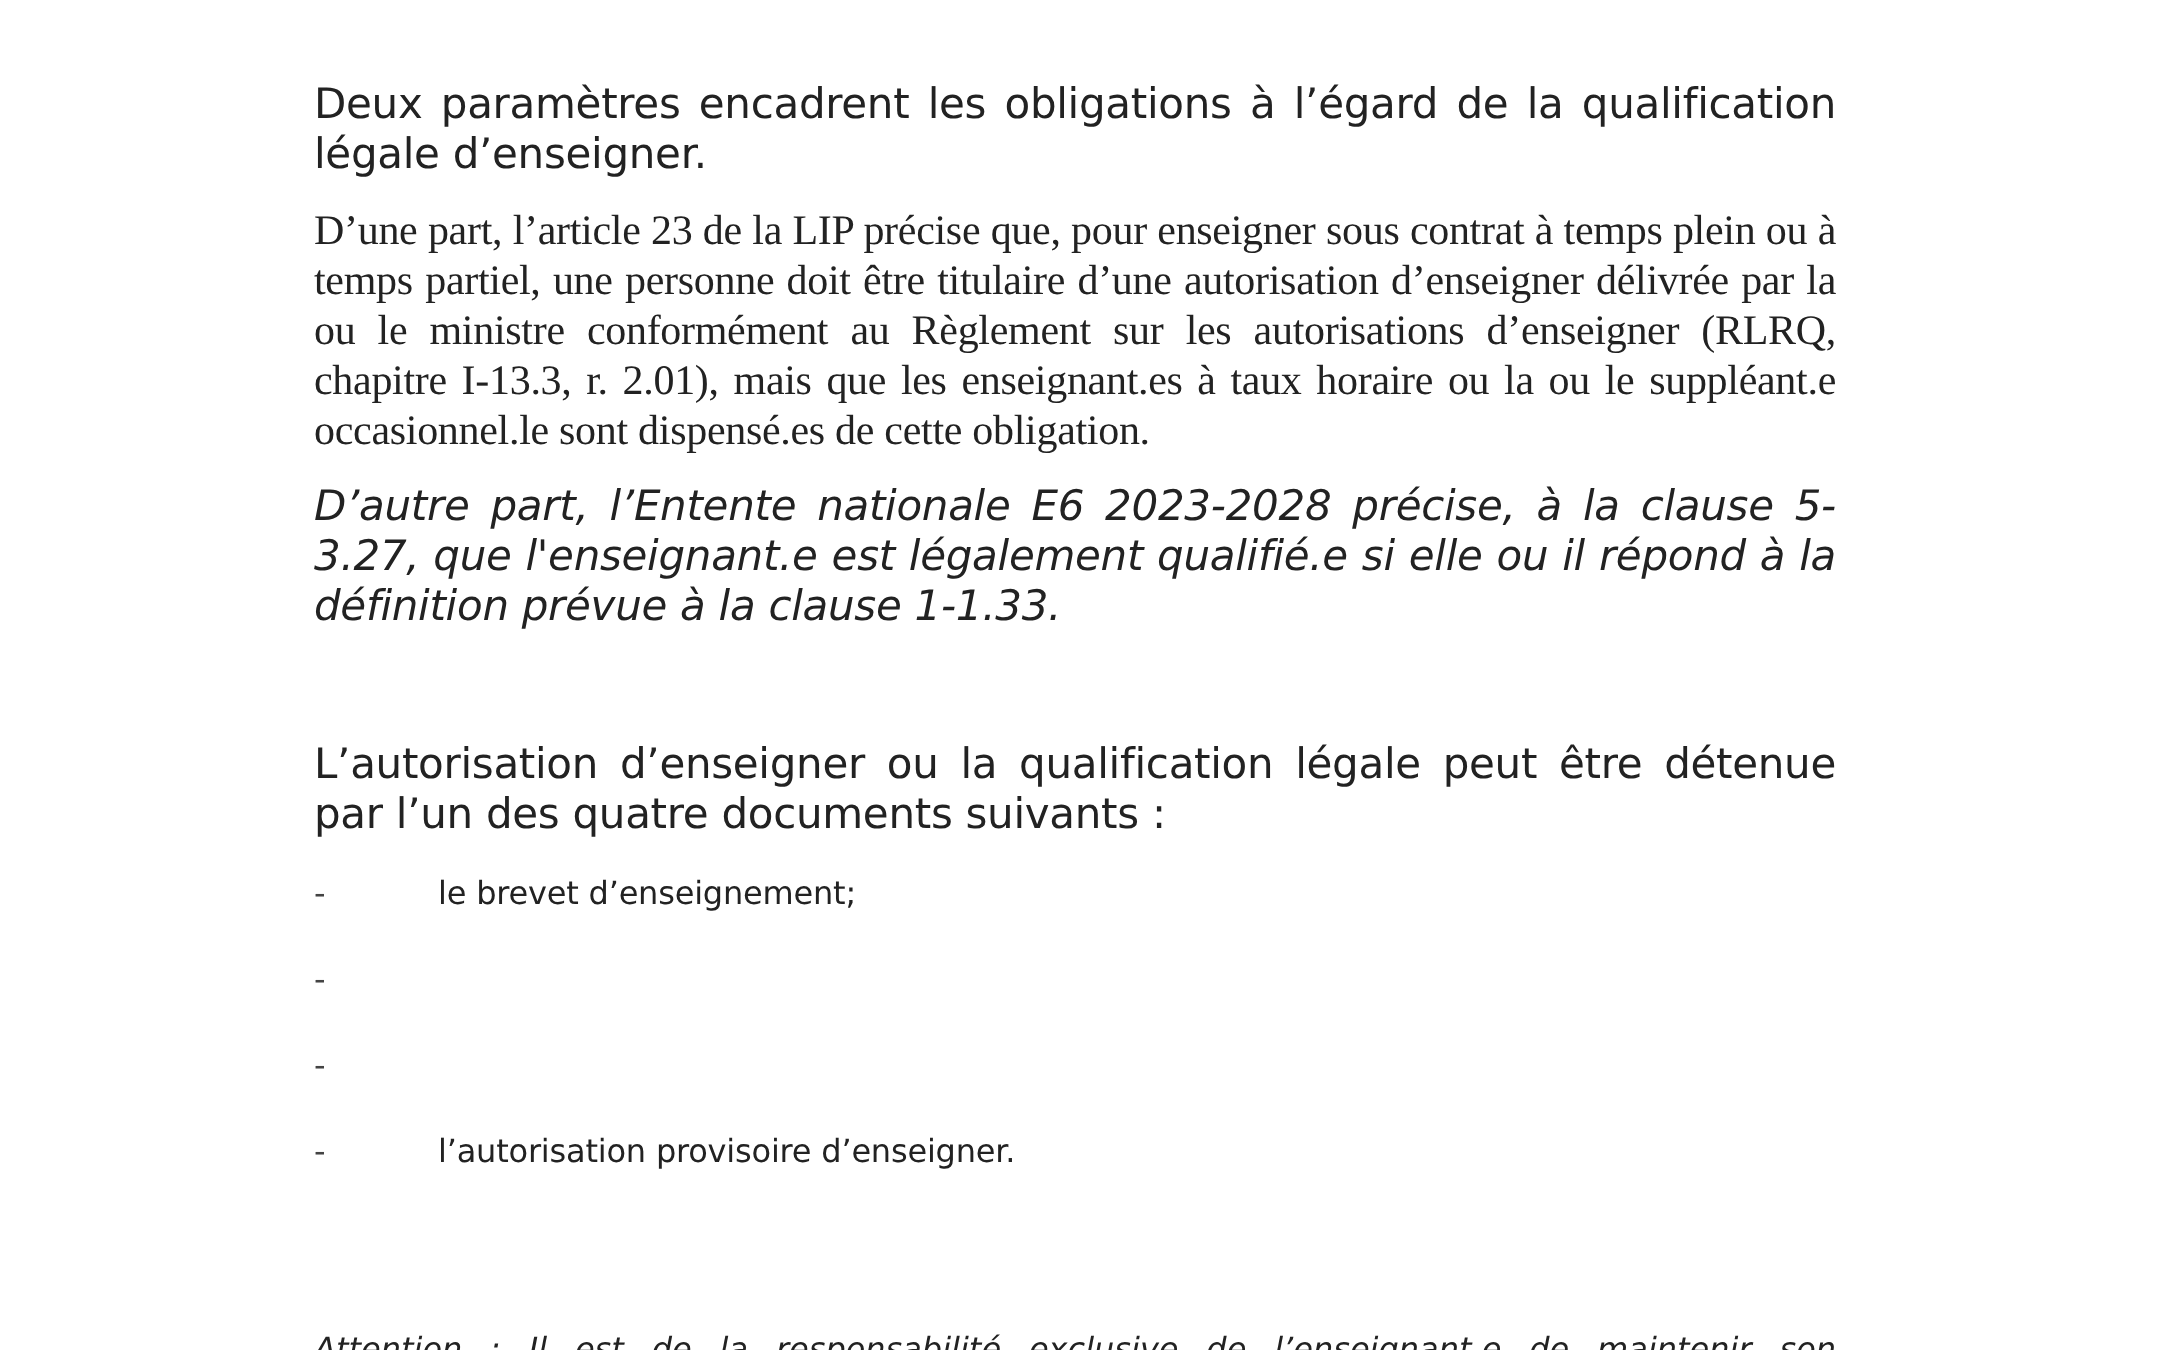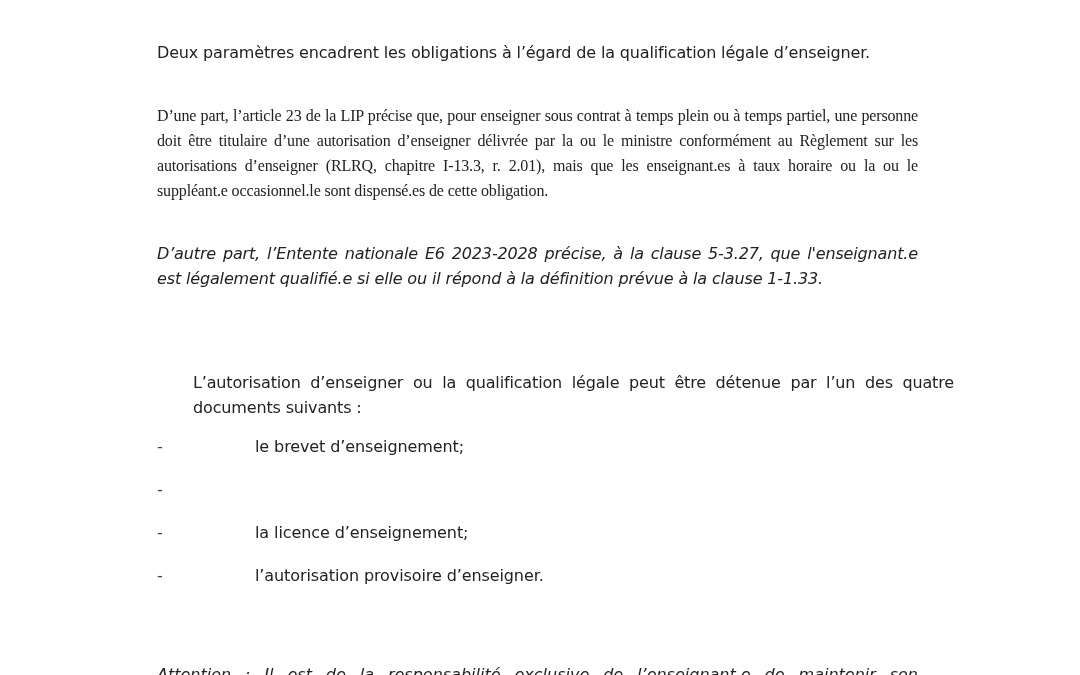--- a/index.html
+++ b/index.html
@@ -15,52 +15,52 @@
       font-family: "DejaVu Sans", sans-serif;
       color: #222222;
     }
     .page {
       position: absolute;
       left: 157px;
       top: 38px;
       width: 761px;
     }
     .para {
-      font-size: 16px;
+      font-size: 21px;
       line-height: 25px;
       text-align: justify;
       margin: 0;
       letter-spacing: -0.15px;
       word-spacing: 0px;
     }
     .p1 { position: absolute; top: 2px; left: 0; width: 761px; }
     .p2 { position: absolute; top: 65px; left: 0; width: 761px; font-family: Liberation Serif, serif; }
     .p3 { position: absolute; top: 203px; left: 0; width: 761px; font-style: italic; }
-    .p4 { position: absolute; top: 332px; left: 0; width: 761px; margin-left: 36px; }
+    .p4 { position: absolute; top: 332px; left: 0; width: 761px; }
     .list {
       position: absolute;
       left: 0;
       top: 396px;
       width: 761px;
       margin: 0;
       padding: 0;
       list-style: none;
     }
     .list-item {
       height: 43px;
       display: flex;
       font-size: 16px;
       line-height: 25px;
     }
     .dash {
       width: 62px;
       flex: 0 0 62px;
       color: #444;
     }
-    .item-text { letter-spacing: -0.1px; margin-left: 36px; }
+    .item-text { letter-spacing: -0.1px; }
     .attention {
       position: absolute;
       left: 0;
       top: 624px;
       width: 761px;
       font-size: 16px;
       line-height: 25px;
       font-style: italic;
       text-align: justify;
       text-align-last: justify;
@@ -81,21 +81,20 @@
   <ul class="list">
     <li class="list-item">
       <span class="dash">-</span>
       <span class="item-text">le brevet d’enseignement;</span>
     </li>
     <li class="list-item">
       <span class="dash">-</span>
     </li>
     <li class="list-item">
       <span class="dash">-</span>
-      <span class="item-text">la licence d’enseignement;</span>
     </li>
     <li class="list-item">
       <span class="dash">-</span>
       <span class="item-text">l’autorisation provisoire d’enseigner.</span>
     </li>
   </ul>
 
   <p class="attention">Attention : Il est de la responsabilité exclusive de l’enseignant.e de maintenir son</p>
 </div>
 

